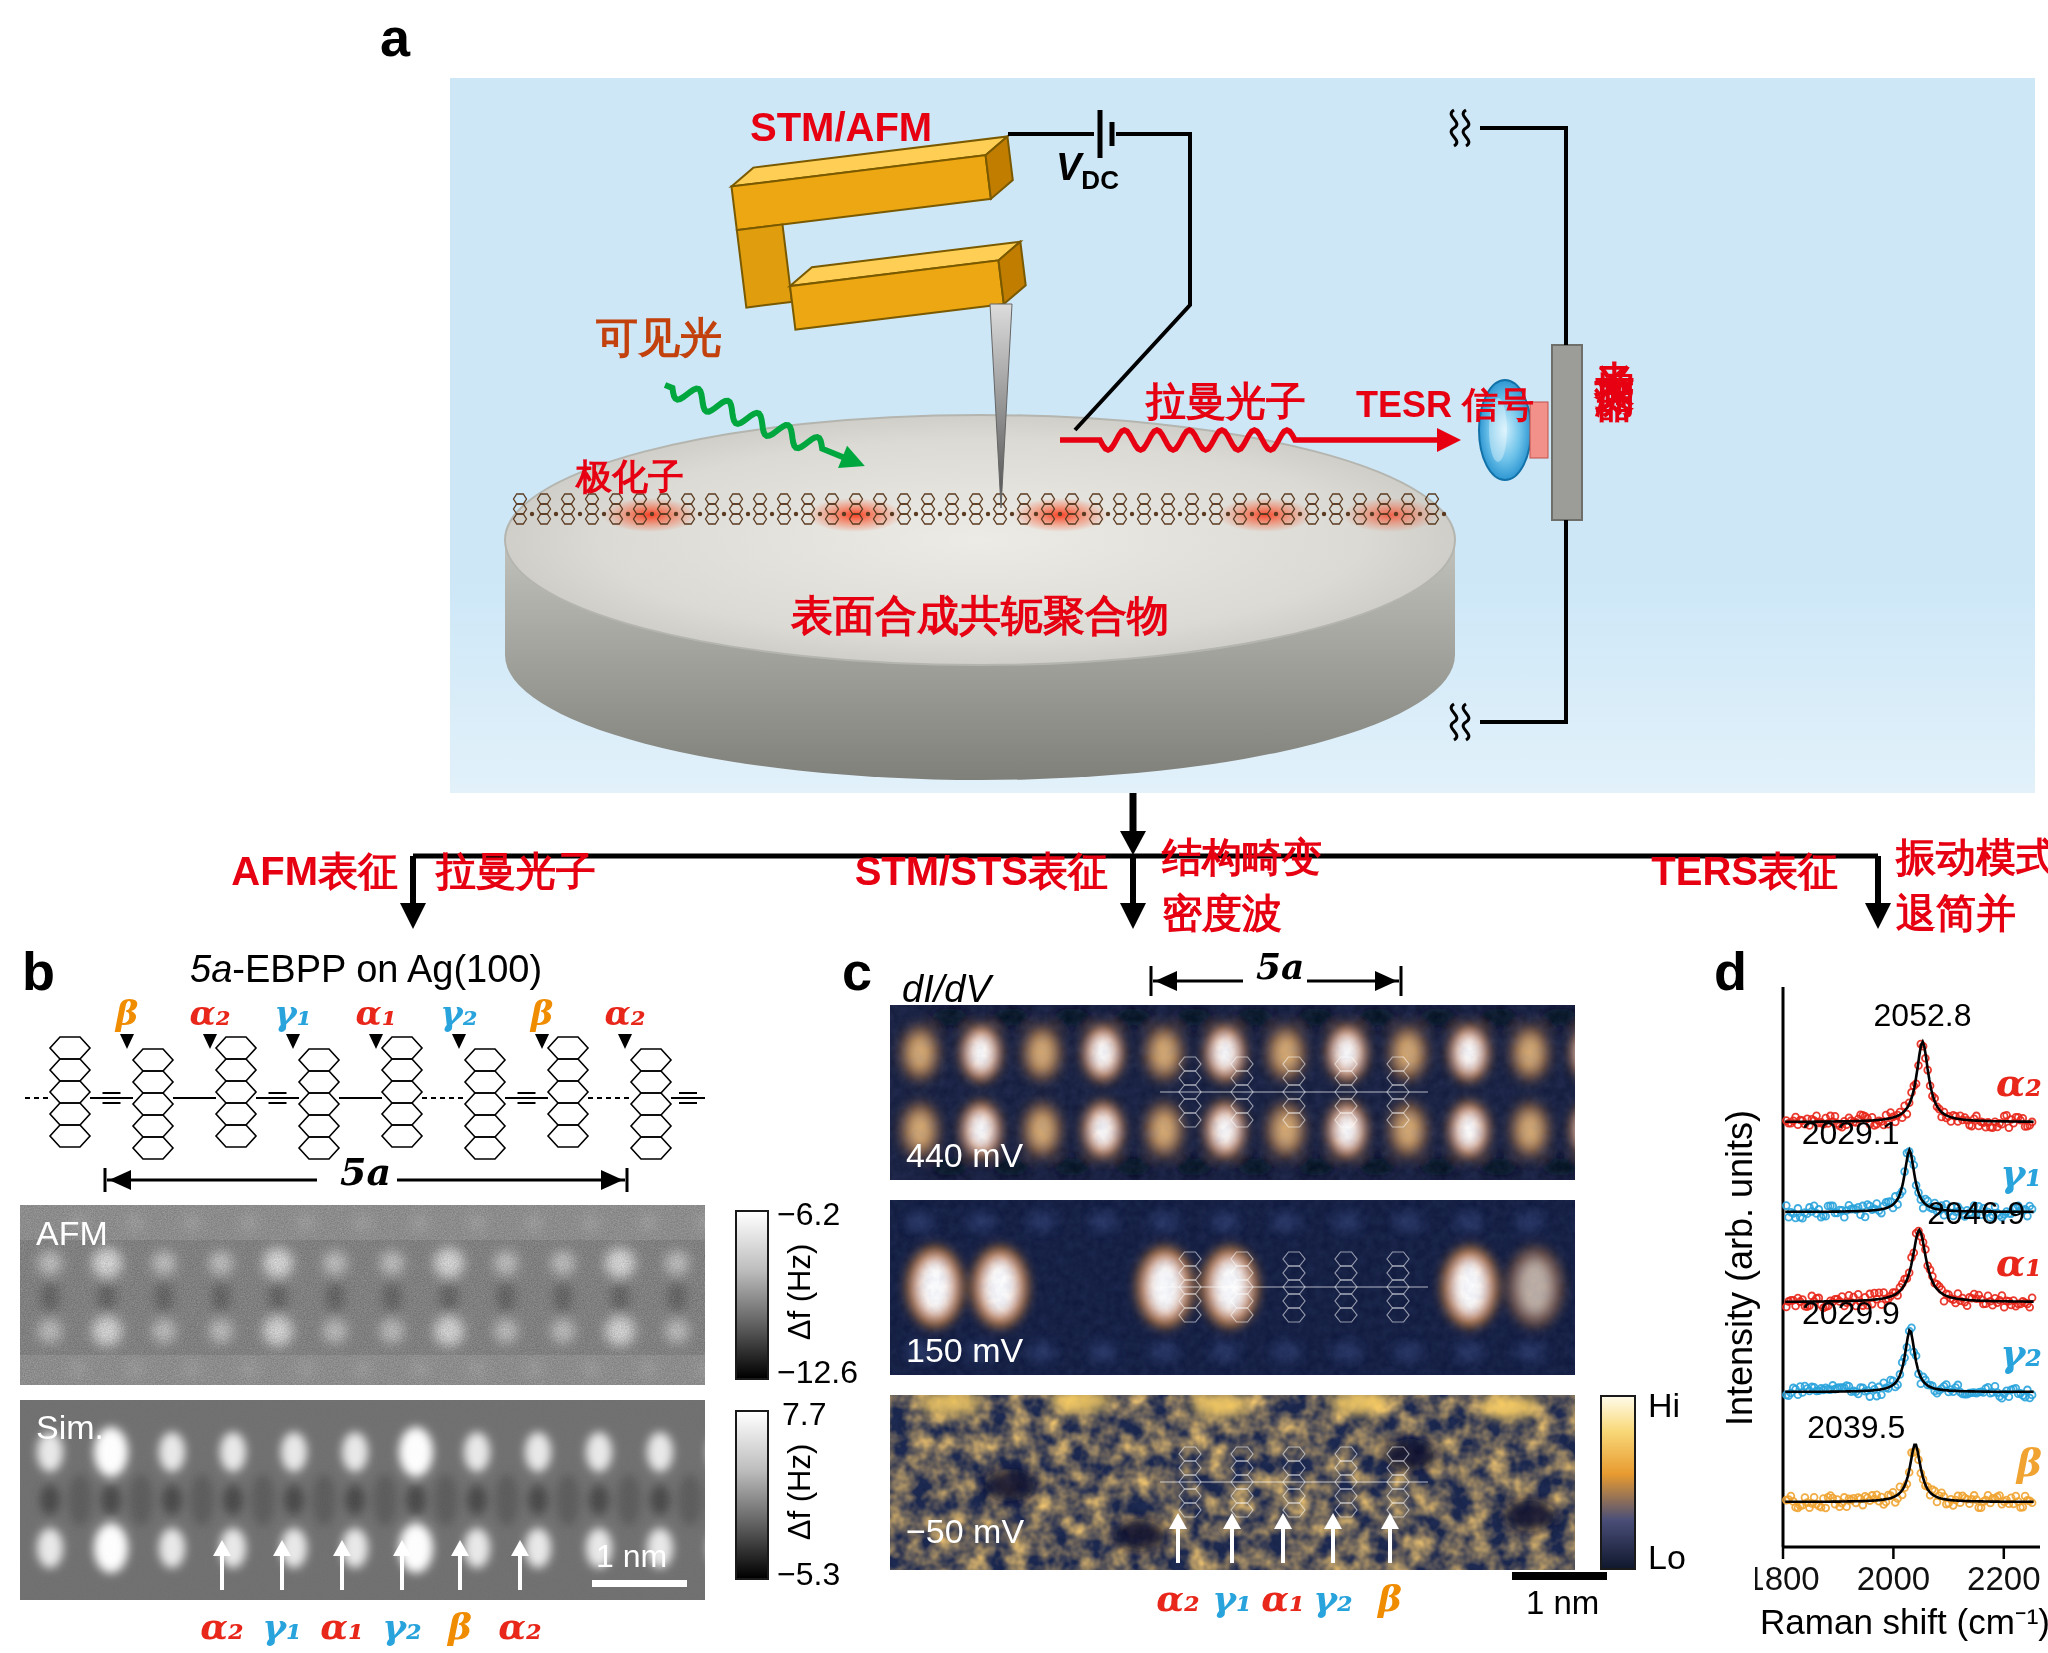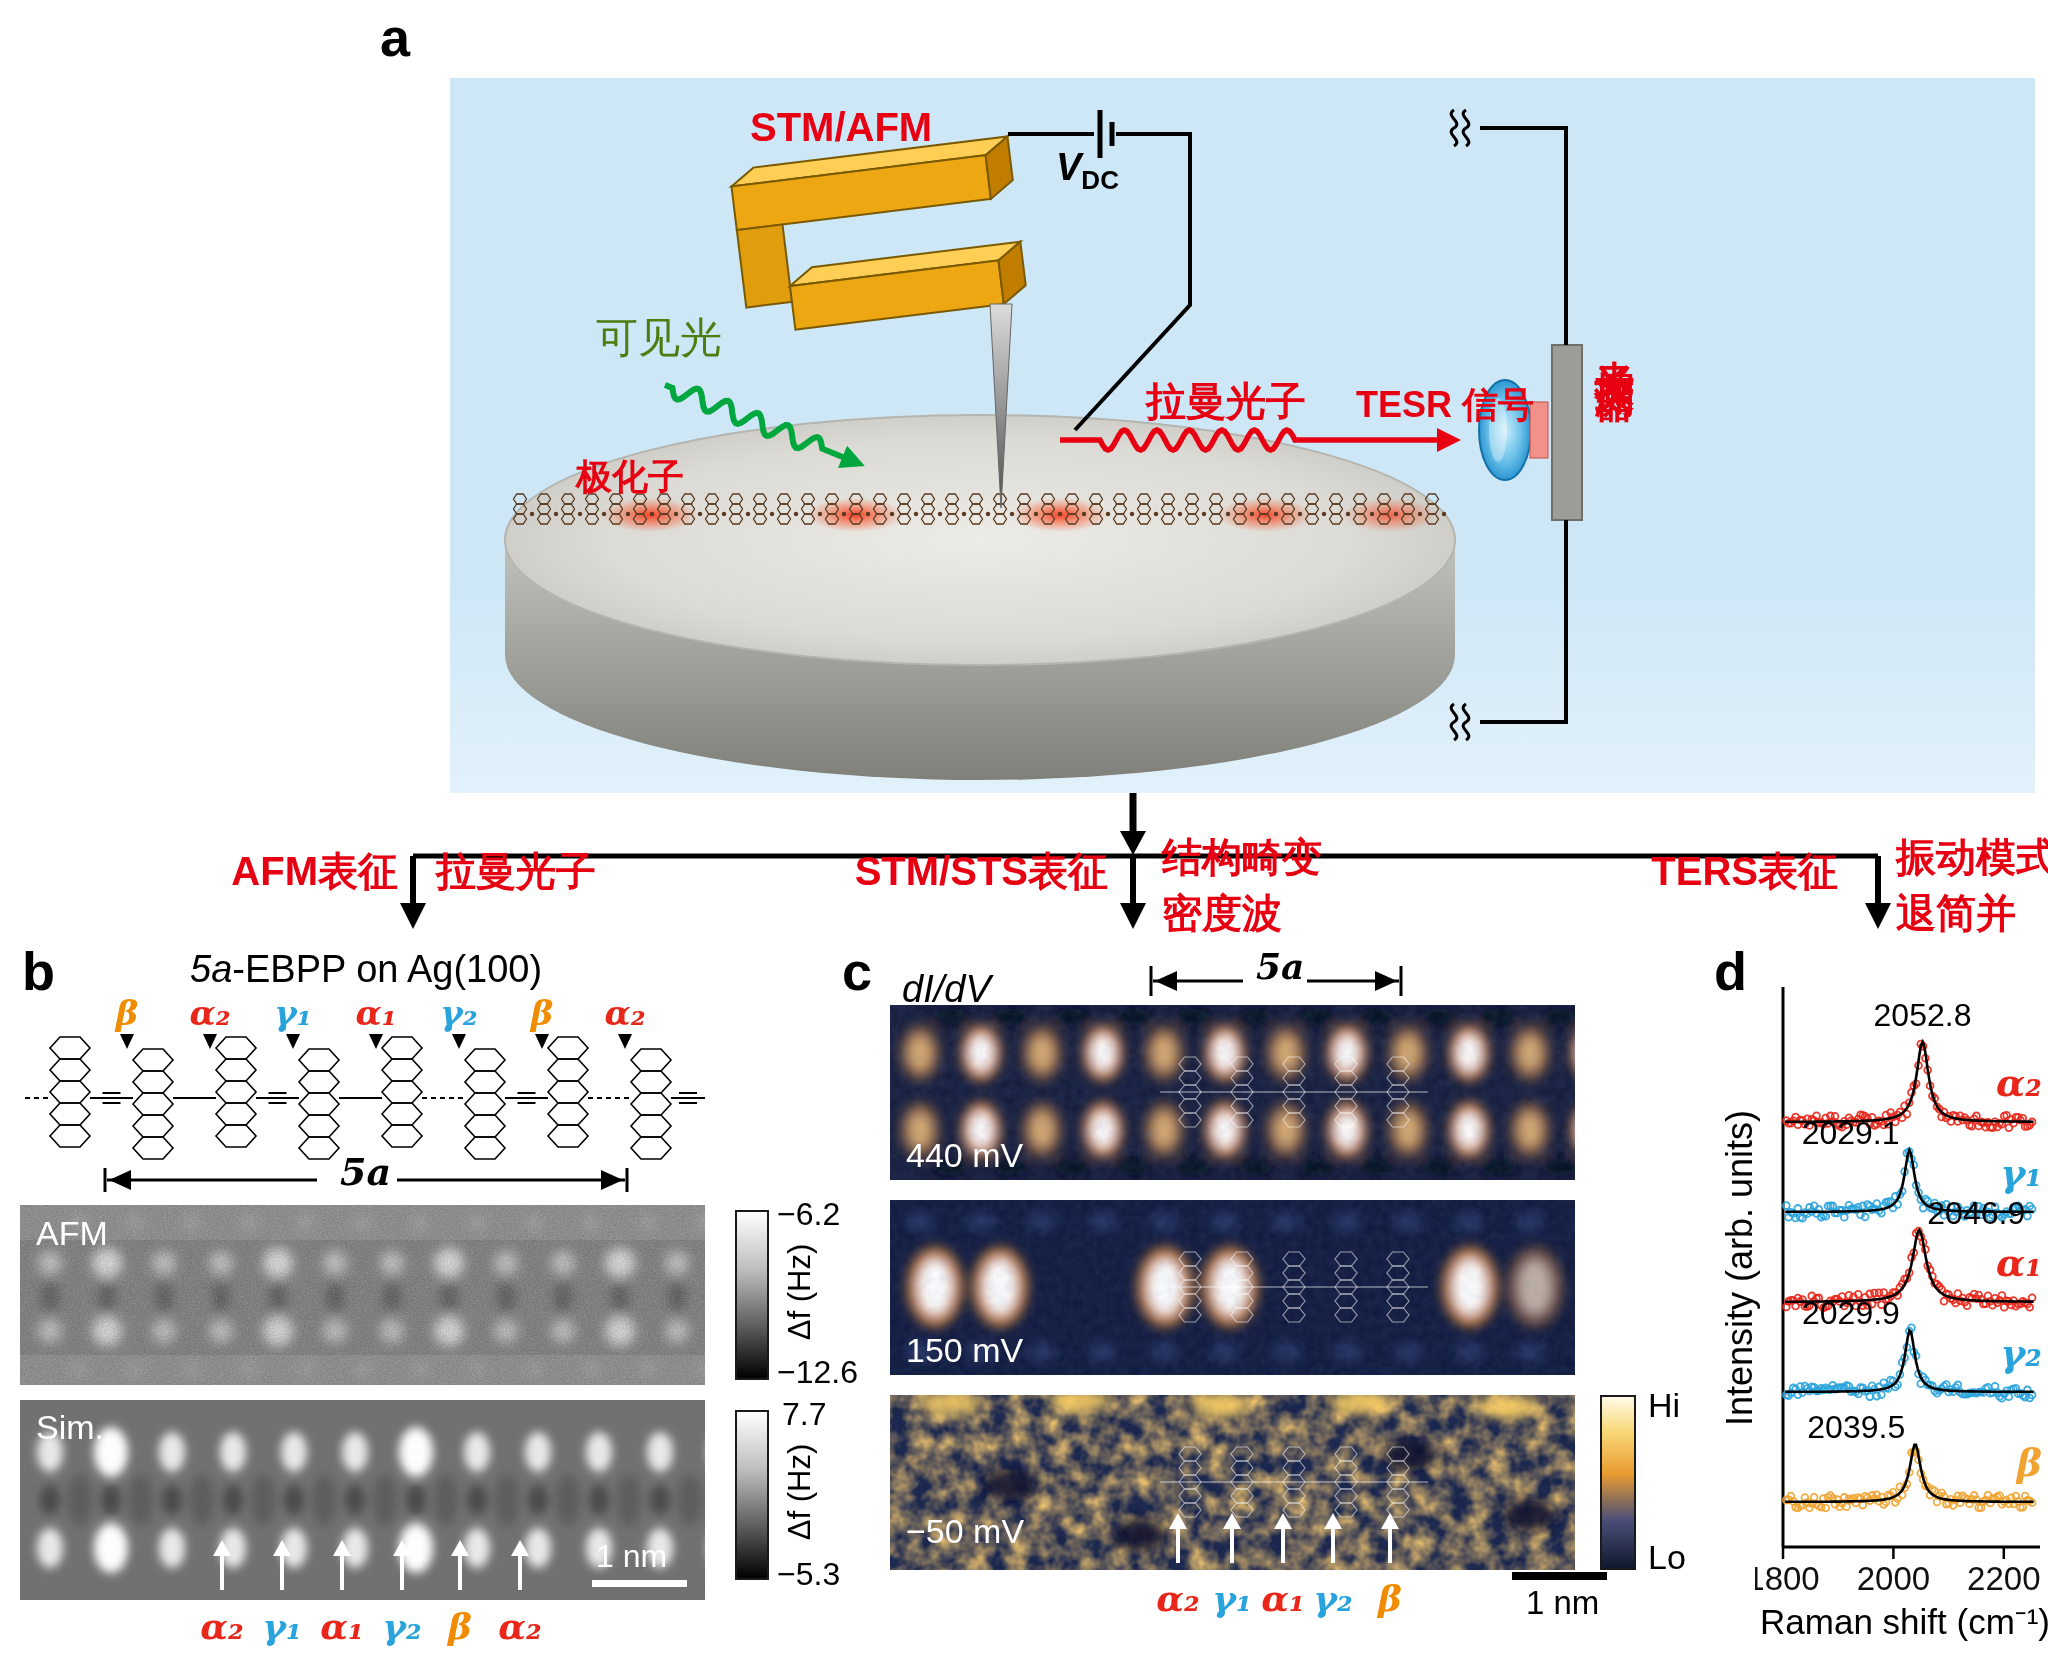--- a/index.html
+++ b/index.html
@@ -3,21 +3,21 @@
 <meta charset="utf-8">
 <style>
   *{margin:0;padding:0;box-sizing:border-box}
   html,body{background:#fff}
   #root{position:relative;width:2048px;height:1653px;background:#fff;overflow:hidden;
         font-family:"Liberation Sans",sans-serif;color:#000}
   .lbl{position:absolute;white-space:nowrap;line-height:1.15}
   .panelLetter{font-weight:bold;font-size:54px}
   .red{color:#e60012;font-weight:bold}
   .blue-title{color:#1d3ba8;font-weight:bold}
-  .green{color:#4d7c0f;font-weight:normal}
+  .green{color:#c2410c;font-weight:bold}
   .white{color:#fff}
   .greek{font-family:"DejaVu Serif",serif;font-style:italic;font-weight:bold}
   .vtext{writing-mode:vertical-rl;letter-spacing:6px}
   .rot{transform:translate(-50%,-50%) rotate(-90deg)}
   .center{text-align:center}
   .cbar{position:absolute;border:2px solid #1a1a1a}
   .tri{position:absolute;width:0;height:0;border-left:7px solid transparent;
        border-right:7px solid transparent;border-top:15px solid #000}
   svg{position:absolute;display:block}
 </style>
@@ -253,20 +253,21 @@
       <path d="M1004,626 c-10,6 10,12 0,18 c-10,6 10,12 0,18" stroke="#000" stroke-width="3" fill="none"></path>
       <path d="M1016,626 c-10,6 10,12 0,18 c-10,6 10,12 0,18" stroke="#000" stroke-width="3" fill="none"></path>
     </svg>
 
   <div class="lbl red" style="left:750px;top:104px;font-size:40px">STM/AFM</div>
   <div class="lbl" style="left:1056px;top:146px;font-size:38px;font-weight:bold"><span style="font-style:italic">V</span><sub style="font-size:26px">DC</sub></div>
   <div class="lbl green" style="left:596px;top:314px;font-size:42px">可见光</div>
   <div class="lbl red" style="left:576px;top:456px;font-size:36px">极化子</div>
   <div class="lbl red" style="left:1146px;top:378px;font-size:40px">拉曼光子</div>
   <div class="lbl red" style="left:1356px;top:384px;font-size:36px">TESR 信号</div>
+  <div class="lbl red center" style="left:700px;top:592px;width:560px;font-size:42px">表面合成共轭聚合物</div>
   <div class="lbl red vtext" style="left:1592px;top:328px;font-size:40px">光子探测器</div>
 
   <svg id="flow" width="1530" height="150" style="left:380px;top:793px">
       <line x1="753" y1="0" x2="753" y2="40" stroke="#000" stroke-width="7"></line>
       <polygon points="753,62 740,38 766,38" fill="#000"></polygon>
       <line x1="33" y1="63" x2="1498" y2="63" stroke="#000" stroke-width="5"></line>
       <line x1="33" y1="63" x2="33" y2="112" stroke="#000" stroke-width="6"></line>
       <polygon points="33,136 20,110 46,110" fill="#000"></polygon>
       <line x1="753" y1="63" x2="753" y2="112" stroke="#000" stroke-width="6"></line>
       <polygon points="753,136 740,110 766,110" fill="#000"></polygon>

